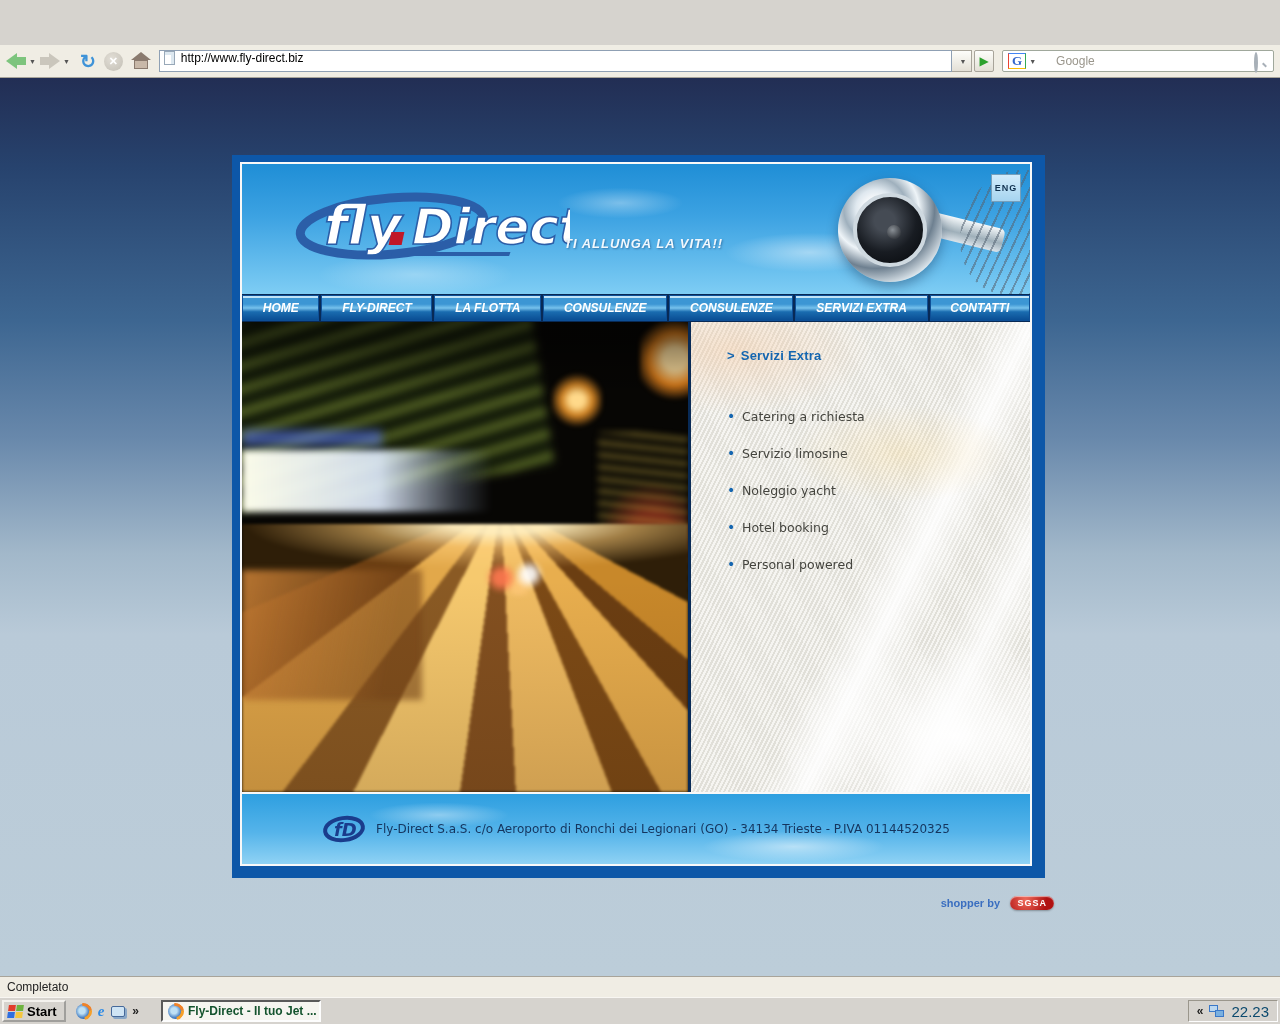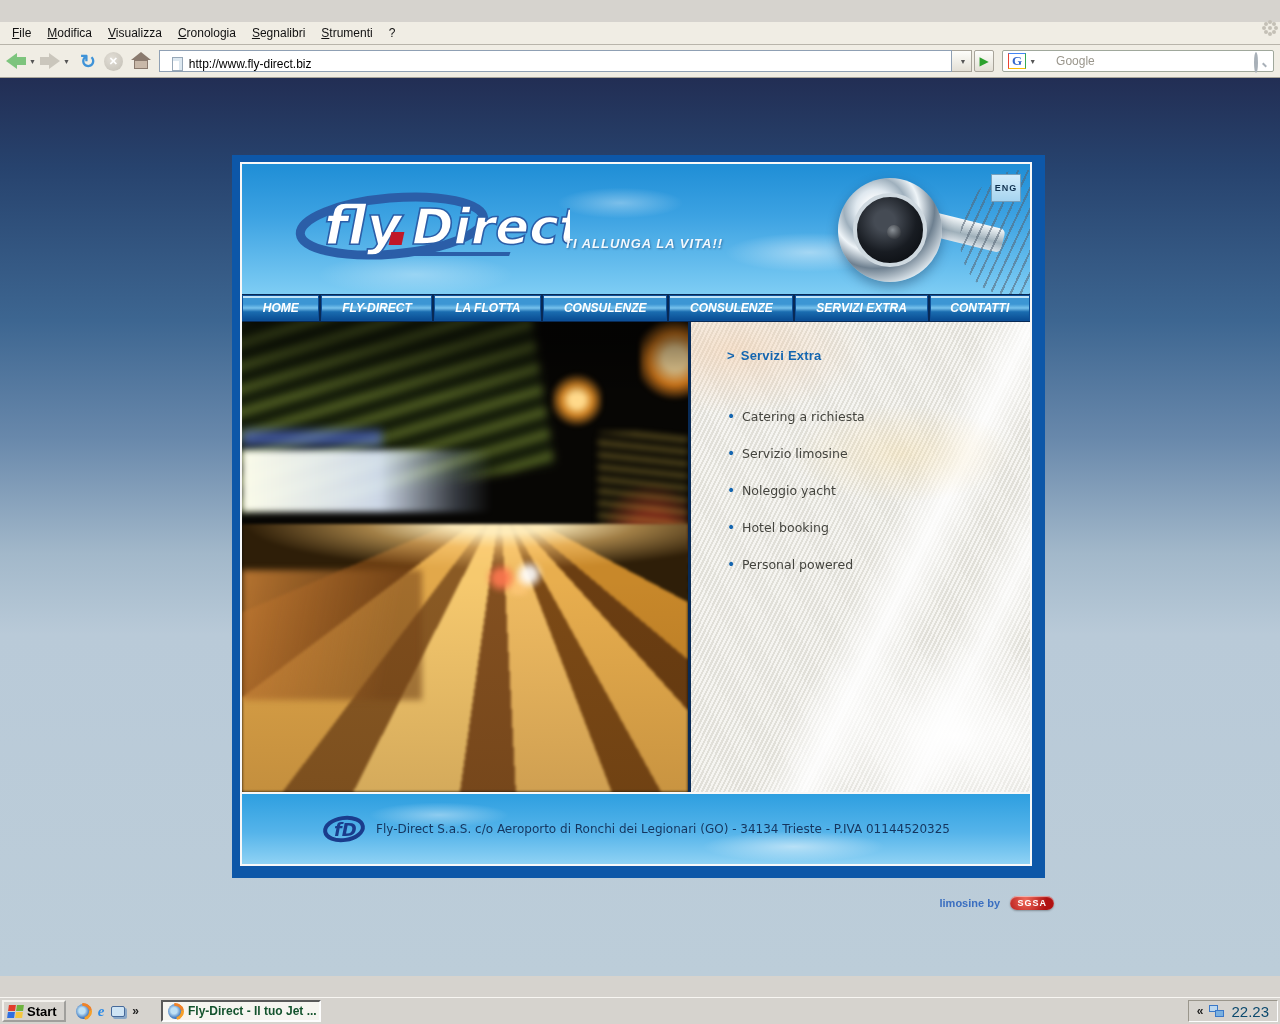--- a/index.html
+++ b/index.html
@@ -42,21 +42,21 @@
   .arr .tail-l { width:9px; height:8px; background:#7dc47d; }
   .arr.disabled .tri-r { width:0; height:0; border-top:8px solid transparent; border-bottom:8px solid transparent; border-left:11px solid #cac6bc; }
   .arr.disabled .tail-r { width:9px; height:8px; background:#cac6bc; }
   .caret { font-size:7px; color:#555; margin-left:3px; }
   .reload-ic { font-size:19px; color:#3f93d8; font-weight:bold; line-height:1; margin:0 8px 0 6px; }
   .stop-ic { width:19px; height:19px; border-radius:50%; background:radial-gradient(circle at 40% 35%,#e2ded6,#c2beb4);
     color:#fff; font-size:11px; font-weight:bold; display:flex; align-items:center; justify-content:center; margin-right:8px; }
   .home-ic { position:relative; width:20px; height:18px; margin-right:8px; }
   .home-ic .roof { width:0; height:0; border-left:10px solid transparent; border-right:10px solid transparent; border-bottom:8px solid #8a7a6e; }
   .home-ic .bodyy { width:14px; height:9px; margin-left:3px; background:#c8b8a8; border:1px solid #8a7a6e; }
-  .addrbar { flex:1; height:22px; background:#fff; border:1px solid #8fa0b4; display:flex; align-items:flex-end; padding:0 12px; }
+  .addrbar { flex:1; height:22px; background:#fff; border:1px solid #8fa0b4; display:flex; align-items:flex-start; padding:0 4px; }
   .page-ic { width:11px; height:14px; background:#fff; border:1px solid #98a8b8; position:relative; flex:0 0 auto;
     box-shadow:inset -3px 3px 0 #dde8f0; }
   .addr-text { font-size:12px; color:#000; margin-left:6px; flex:1; white-space:nowrap; overflow:hidden; }
   .addr-caret-btn,.go-btn { height:22px; width:20px; background:linear-gradient(180deg,#fdfdfa,#e4e0d6);
     border:1px solid #a8a49a; display:flex; align-items:center; justify-content:center; }
   .addr-caret-btn { border-left:none; }
   .go-btn { margin-left:2px; border-radius:2px; color:#2da12d; font-size:12px; }
   .searchbox { width:272px; height:22px; background:#fff; border:1px solid #a0a89c; border-radius:2px;
     display:flex; align-items:center; margin-left:8px; padding:0 5px; }
   .g-ic { font-family:"Liberation Serif",serif; font-weight:bold; font-size:13px; color:#3366cc;
@@ -210,31 +210,20 @@
   .net-ic i { position:absolute; width:9px; height:7px; background:#bcd8f0; border:1px solid #3a78c8; }
   .net-ic .n2 { left:6px; top:5px; background:#7ab0e0; }
   .clock { font-size:15px; color:#0c4a6e; }
 </style>
 </head>
 <body>
 
 <div class="screen">
 
 
-  <div class="menubar">
-
-    <div class="throbber"></div>
-  <span class="menu-item">File</span>
-      <span class="menu-item">Modifica</span>
-      <span class="menu-item">Visualizza</span>
-      <span class="menu-item">Cronologia</span>
-      <span class="menu-item">Segnalibri</span>
-      <span class="menu-item">Strumenti</span>
-      <span class="menu-item">?</span>
-    </div>
 
   <div class="toolbar">
     <div class="navbtn">
       <span class="arr">
           <span class="tri-l"></span>
           <span class="tail-l"></span>
         </span>
       <span class="caret">▼</span>
     </div>
     <div class="navbtn">
@@ -345,25 +334,28 @@
             <ellipse cx="22" cy="16" rx="19" ry="11" fill="none" stroke="#1a3c8c" stroke-width="4" transform="rotate(-8 22 16)"></ellipse>
             <text x="12" y="23" font-family="DejaVu Sans, sans-serif" font-style="italic" font-weight="bold" font-size="18" fill="#1a3c8c">fD</text>
           </svg>
           <div class="sfooter-text">Fly-Direct S.a.S. c/o Aeroporto di Ronchi dei Legionari (GO) - 34134 Trieste - P.IVA 01144520325</div>
         </div>
 
       </div>
     </div>
 
     <div class="powered">
-      <span class="powered-label">limosine by</span>
+      <span class="powered-label">shopper by</span>
       <span class="sgsa">SGSA</span>
     </div>
   </div>
 
+  <div class="statusbar">
+    <span>Completato</span>
+  </div>
 
   <div class="taskbar">
     <div class="startbtn">
       <span class="winflag">
           <i class="r"></i>
           <i class="g"></i>
           <i class="b"></i>
           <i class="y"></i>
         </span>
       <span>Start</span>

